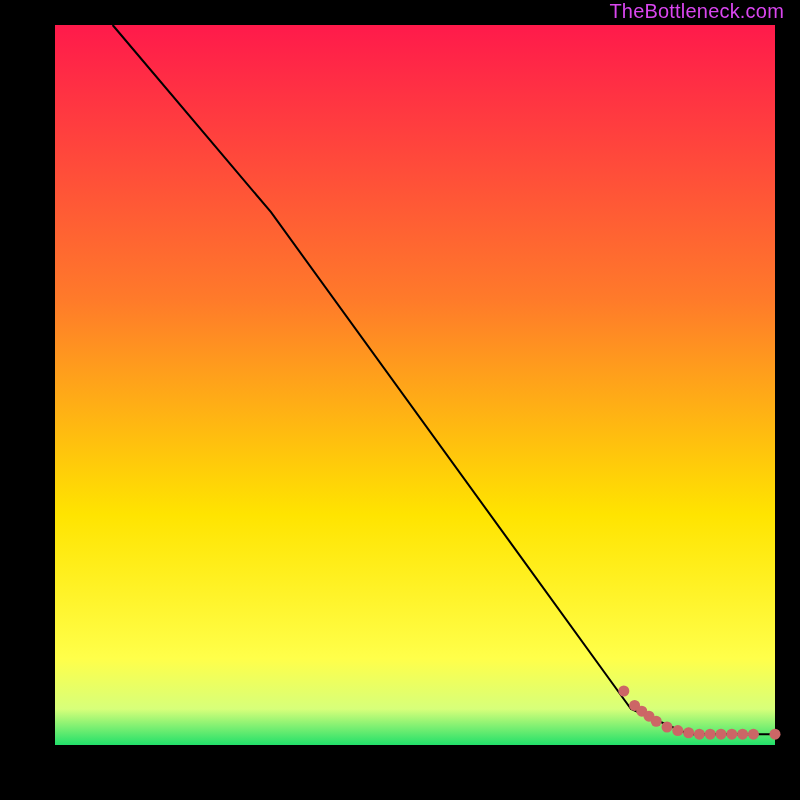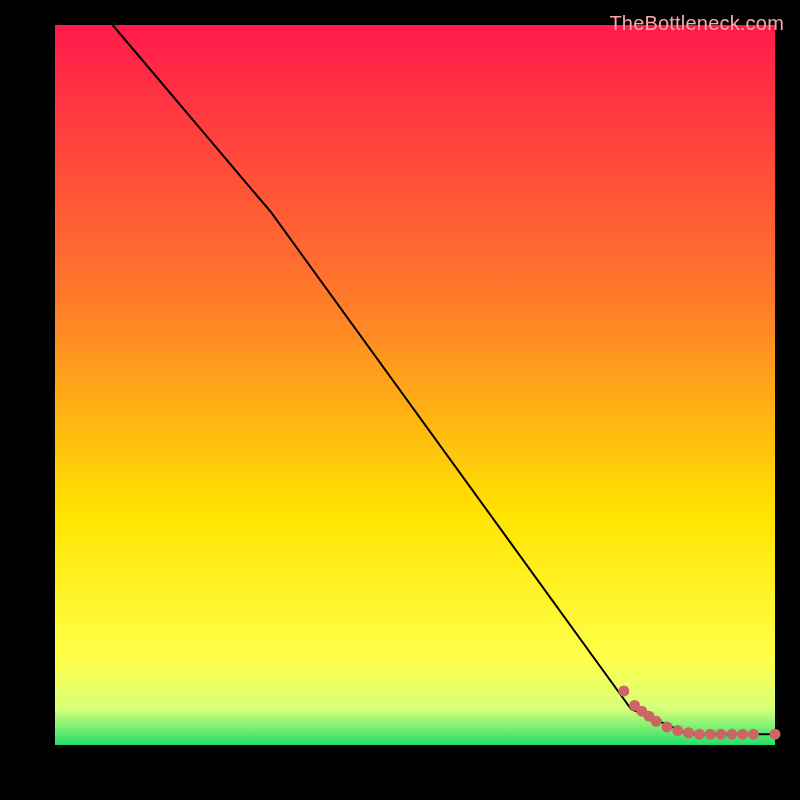--- a/index.html
+++ b/index.html
@@ -11,23 +11,23 @@
     font-family: Arial, Helvetica, sans-serif;
     overflow: hidden;
   }
   .wrap {
     position: relative;
     width: 800px;
     height: 800px;
   }
   .attribution {
     position: absolute;
-    top: 12px;
+    top: 0;
     right: 16px;
-    color: #fca5a5;
+    color: #d946ef;
     font-size: 20px;
     font-weight: 500;
     letter-spacing: 0.2px;
   }
   svg {
     display: block;
   }
 </style>
 </head>
 <body>

